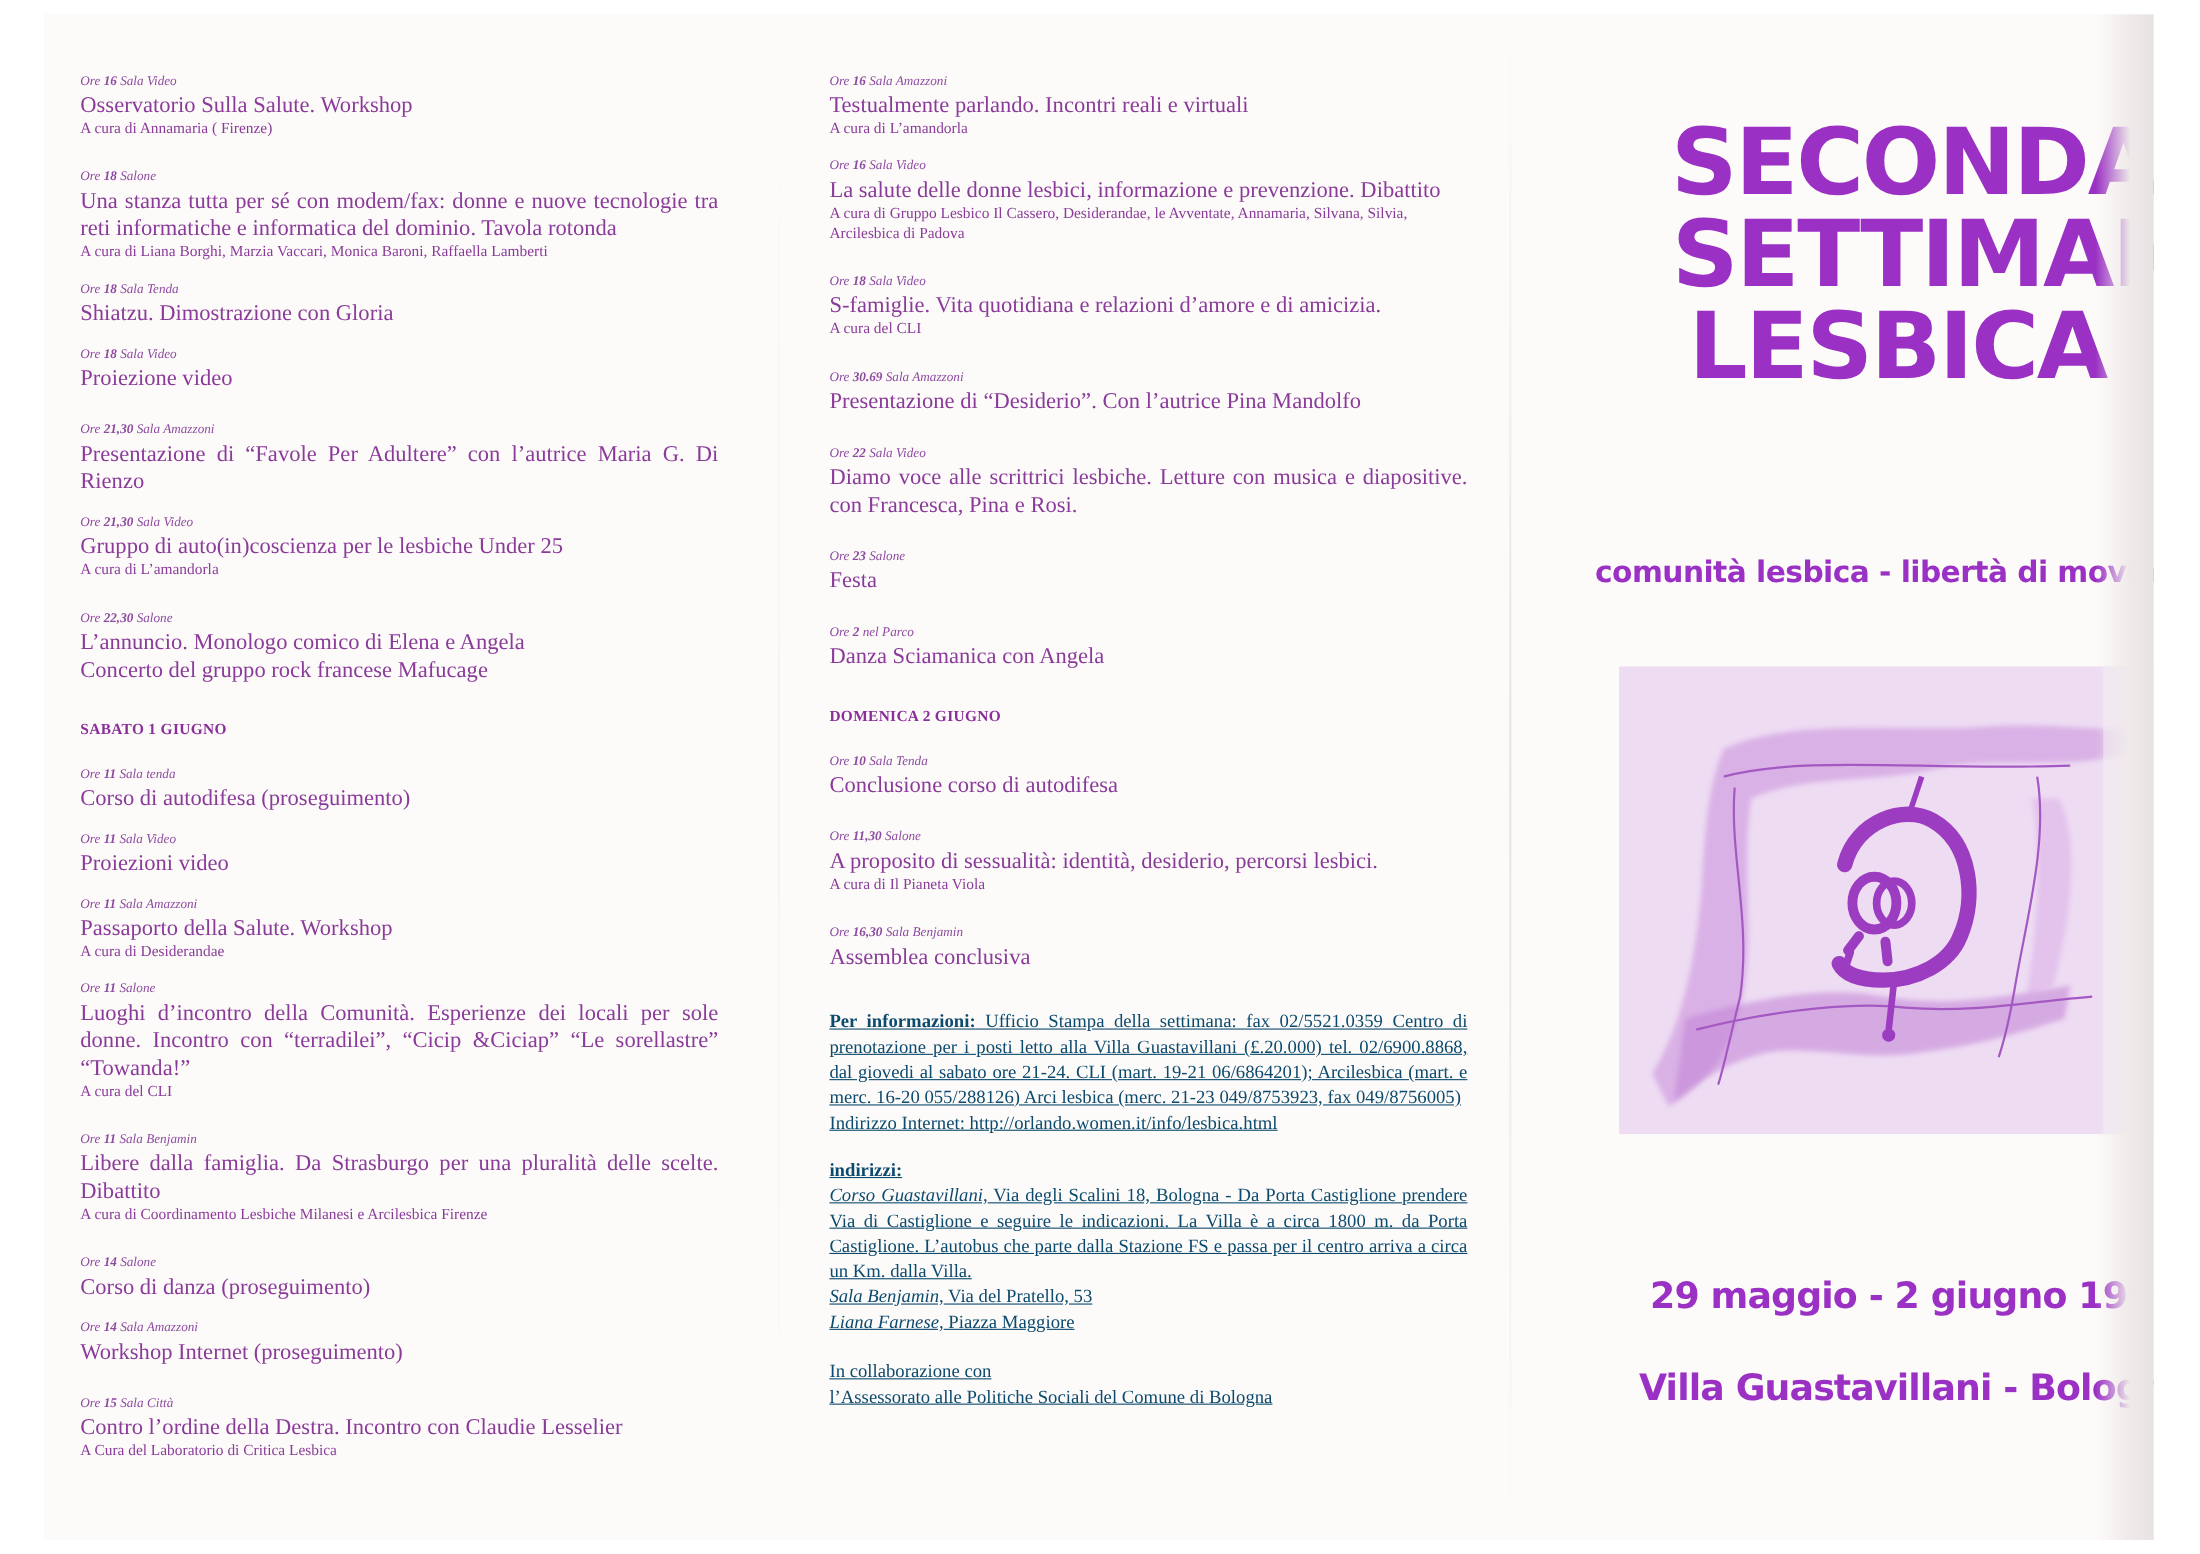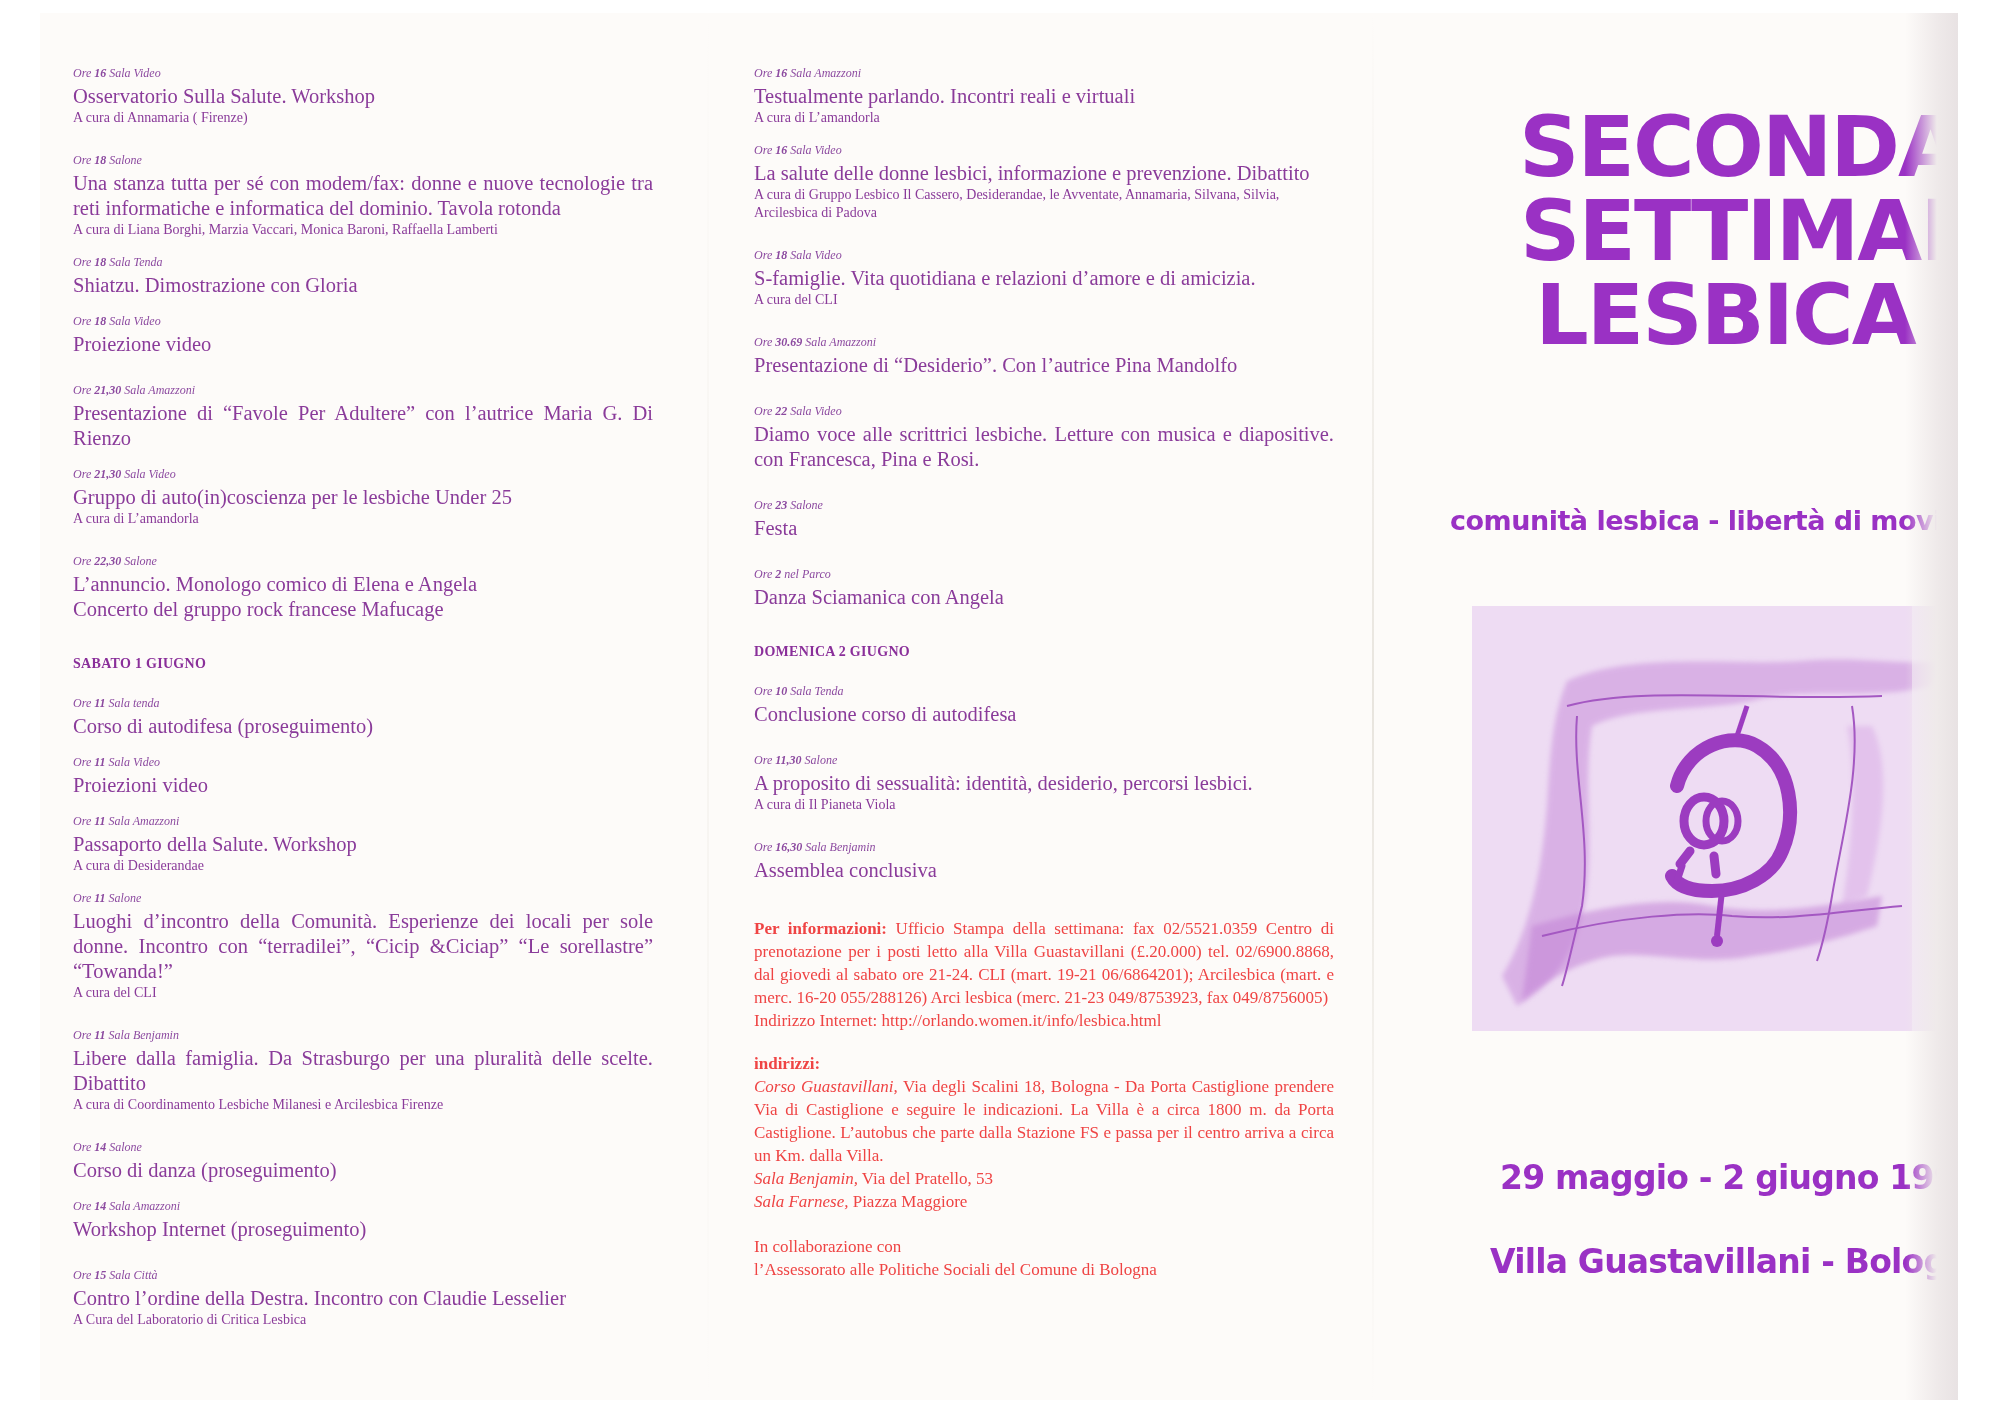--- a/index.html
+++ b/index.html
@@ -39,21 +39,21 @@
     text-align: justify;
   }
   .credit {
     font-size: 14px; line-height: 18px; color: #8a3b9a;
   }
   .day {
     font-weight: bold; font-size: 14px; color: #8a2f9a; margin: 34px 0 20px 0;
     letter-spacing: 0.3px;
   }
   .info {
-    font-size: 17px; line-height: 23px; color: #ef4444; text-align: justify;
+    font-size: 17px; line-height: 23px; color: #0c4a6e; text-align: justify; text-decoration: underline;
   }
   .info b { font-weight: bold; }
   .info i { font-style: italic; }
   .info-block { margin-top: 34px; }
   .addr-block { margin-top: 20px; }
   .collab { margin-top: 22px; }
 
   
   .cover-title {
     position: absolute; left: 1470px; top: 105px; width: 520px;
@@ -228,21 +228,21 @@
 
   <div class="info info-block">
     <b>Per informazioni:</b><span> Ufficio Stampa della settimana: fax 02/5521.0359 Centro di prenotazione per i posti letto alla Villa Guastavillani (£.20.000) tel. 02/6900.8868, dal giovedi al sabato ore 21-24. CLI (mart. 19-21 06/6864201); Arcilesbica (mart. e merc. 16-20 055/288126) Arci lesbica (merc. 21-23 049/8753923, fax 049/8756005)</span><br>
     <span>Indirizzo Internet: http://orlando.women.it/info/lesbica.html</span>
   </div>
 
   <div class="info addr-block">
     <b>indirizzi:</b><br>
     <i>Corso Guastavillani,</i><span> Via degli Scalini 18, Bologna - Da Porta Castiglione prendere Via di Castiglione e seguire le indicazioni. La Villa è a circa 1800 m. da Porta Castiglione. L’autobus che parte dalla Stazione FS e passa per il centro arriva a circa un Km. dalla Villa.</span><br>
     <i>Sala Benjamin,</i><span>  Via del Pratello, 53</span><br>
-    <i>Sala Farnese,</i><span> Piazza Maggiore</span>
+    <i>Liana Farnese,</i><span> Piazza Maggiore</span>
   </div>
 
   <div class="info collab">
     <div>In collaborazione con</div>
     <div>l’Assessorato alle Politiche Sociali del Comune di Bologna</div>
   </div>
 </div>
 
 <div class="cover-title">
   <div class="l1">SECONDA</div>

